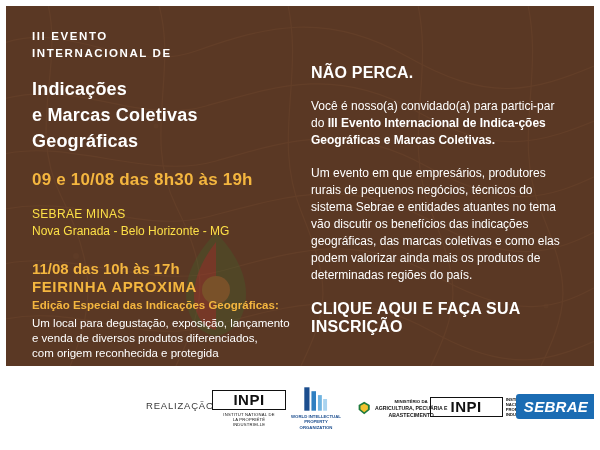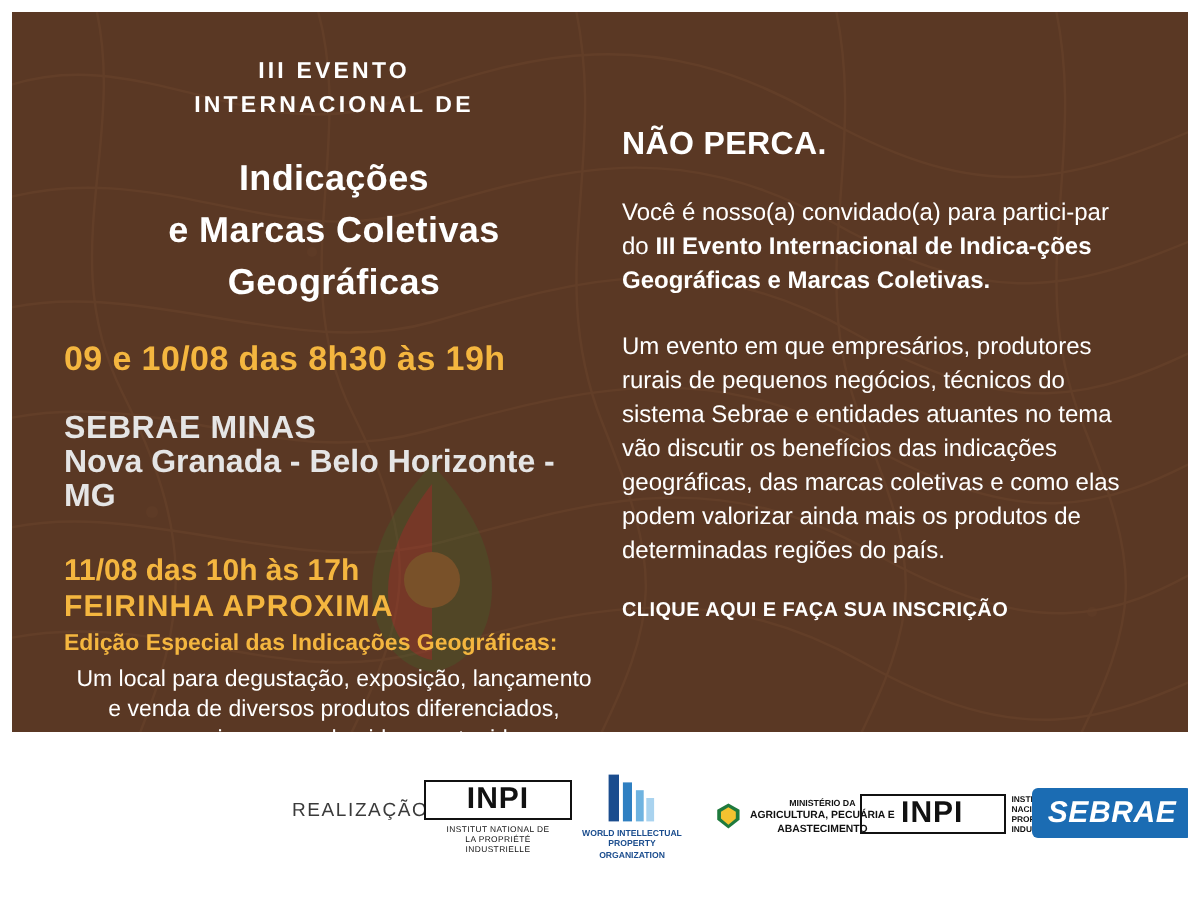--- a/index.html
+++ b/index.html
@@ -96,33 +96,33 @@
     margin: 0 0 14px 0;
   }
   .title-block {
     font-size: 18px;
     font-weight: bold;
     line-height: 26px;
     letter-spacing: 0.2px;
     margin: 0 0 16px 0;
     color: #ffffff;
   }
-  .title-line { display: block; text-align: center; }
+  .title-line { display: block; }
   .date-main {
     font-size: 17px;
     font-weight: bold;
     color: #f4b63f;
     letter-spacing: 0.2px;
     margin: 0 0 16px 0;
   }
   .venue {
-    font-size: 16px;
-    font-weight: bold;
+    font-size: 12px;
+    font-weight: normal;
     line-height: 17px;
-    color: #e5e5e5;
+    color: #fde047;
     margin: 0 0 20px 0;
   }
   .venue-name { display: block; letter-spacing: 0.3px; }
   .venue-addr { display: block; }
   .venue-city { display: block; }
 
   .date-second {
     font-size: 15px;
     font-weight: bold;
     color: #f4b63f;
@@ -164,21 +164,21 @@
     margin: 0 0 16px 0;
   }
   .rc-para {
     font-size: 12px;
     line-height: 17px;
     margin: 0 0 16px 0;
     color: #ffffff;
   }
   .rc-para b { font-weight: bold; }
   .rc-cta {
-    font-size: 10px;
+    font-size: 16px;
     font-weight: bold;
     letter-spacing: 0.2px;
     color: #ffffff;
     cursor: pointer;
   }
 
   
   .realizacao {
     position: absolute;
     left: 140px;

